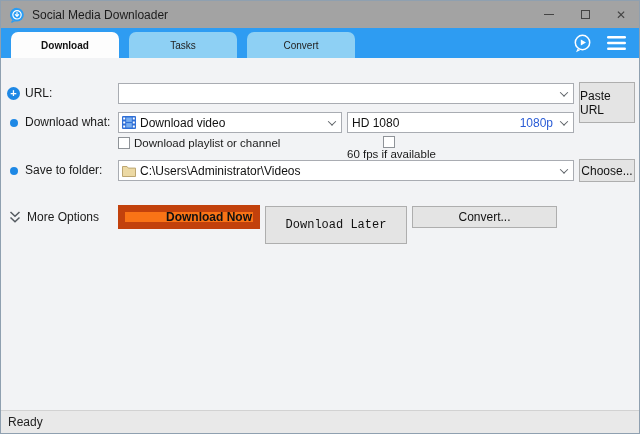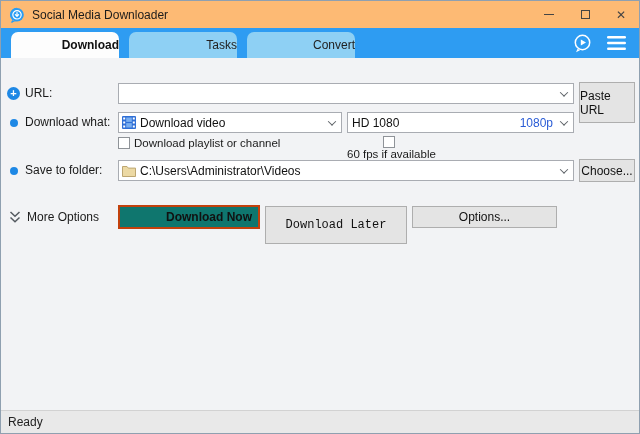--- a/index.html
+++ b/index.html
@@ -4,39 +4,39 @@
 <style>
   * { box-sizing: border-box; margin: 0; padding: 0; }
   html,body { width:640px; height:434px; font-family:"Liberation Sans", sans-serif; }
   .window {
     position: relative; width:640px; height:434px;
     border:1px solid #8fa0b0; background:#f2f3f5; overflow:hidden;
   }
   
   .titlebar {
     position:absolute; top:0; left:0; right:0; height:27px;
-    background:#fdba74; display:flex; align-items:center;
+    background:#a3a3a3; display:flex; align-items:center;
   }
   .app-icon { margin-left:8px; width:16px; height:16px; }
   .title { margin-left:7px; font-size:12px; color:#1b1b1b; }
   .win-controls { margin-left:auto; display:flex; height:100%; }
   .wc { width:36px; height:100%; display:flex; align-items:center; justify-content:center; color:#444; }
   .min-glyph { display:block; width:10px; border-top:1px solid #444; }
   .max-glyph { display:block; width:9px; height:9px; border:1px solid #444; background:transparent; }
   .close-glyph { font-size:12px; line-height:1; }
   
   .tabbar {
     position:absolute; top:27px; left:0; right:0; height:30px;
     background:#2e9cf2; display:flex; align-items:flex-end; padding-left:10px;
   }
   .tab {
     width:108px; height:26px; margin-right:10px;
     border-radius:7px 7px 0 0;
-    display:flex; align-items:center; justify-content:flex-end;
-    font-size:12px; cursor:default;
+    display:flex; align-items:center; justify-content:center;
+    font-size:10px; cursor:default;
   }
   .tab.active { background:#fdfdfd; color:#111; font-weight:bold; }
   .tab.inactive { background:#8ed0f4; color:#222; }
   .tabbar-right { margin-left:auto; height:100%; display:flex; align-items:center; gap:14px; padding-right:13px; }
   
   .content { position:absolute; top:57px; left:0; right:0; bottom:23px; background:#f2f3f5; }
   .lbl { position:absolute; font-size:12px; color:#1a1a1a; height:21px; line-height:21px; white-space:nowrap; }
   .bullet-dot { position:absolute; width:8px; height:8px; border-radius:50%; background:#1e88e5; }
   .plus-circle {
     position:absolute; left:6px; top:29px; width:13px; height:13px; border-radius:50%;
@@ -48,21 +48,21 @@
   }
   .combo .txt { padding-left:4px; white-space:nowrap; }
   .combo .spacer { flex:1; }
   .chev-box { width:18px; display:flex; align-items:center; justify-content:center; align-self:stretch; }
   .chev { width:6px; height:6px; border-right:1.4px solid #5c6166; border-bottom:1.4px solid #5c6166; transform:rotate(45deg) translate(-1px,-1px); }
   .quality-badge { font-size:12px; color:#2a5cd6; padding-right:2px; }
   .btn {
     position:absolute; background:#e4e4e4; border:1px solid #aeaeae; font-size:12px; color:#111;
     display:flex; align-items:center; justify-content:center; cursor:default;
   }
-  .btn.primary { background:#0f766e; border:2px solid #c2410c; font-weight:bold;padding-left:40px; }
+  .btn.primary { background:#f97316; border:7px solid #c2410c; font-weight:bold;padding-left:40px; }
   .checkline { position:absolute; display:flex; align-items:center; font-size:11.5px; color:#1a1a1a; height:14px; }
   .cb { width:12px; height:12px; background:#fff; border:1px solid #8f9398; margin-right:4px; flex:none; }
   .mini-icon { margin:0 4px 0 3px; flex:none; display:block; }
   
   .statusbar {
     position:absolute; bottom:0; left:0; right:0; height:23px;
     background:#e9e9e9; border-top:1px solid #d2d2d2;
     font-size:12px; color:#222; line-height:22px; padding-left:7px;
   }
 </style>
@@ -182,21 +182,21 @@
     </div>
     <div class="btn" style="left:578px; top:101px; width:56px; height:23px;">Choose...</div>
 
     <svg style="position:absolute; left:8px; top:152px;" width="12" height="14" viewBox="0 0 12 14">
       <polyline points="1.5,2 6,6.2 10.5,2" fill="none" stroke="#555b61" stroke-width="1.5"></polyline>
       <polyline points="1.5,7.5 6,11.7 10.5,7.5" fill="none" stroke="#555b61" stroke-width="1.5"></polyline>
     </svg>
     <div class="lbl" style="left:26px; top:148px; height:22px; line-height:22px;">More Options</div>
     <div class="btn primary" style="left:117px; top:147px; width:142px; height:24px;">Download Now</div>
     <div class="btn" style="left:264px; top:148px; width:142px; height:38px;font-family:Liberation Mono, monospace;">Download Later</div>
-    <div class="btn" style="left:411px; top:148px; width:145px; height:22px;">Options...</div>
+    <div class="btn" style="left:411px; top:148px; width:145px; height:22px;">Convert...</div>
 
   </div>
 
   <div class="statusbar">
     <span>Ready</span>
   </div>
 
 </div>
 
 </body></html>

